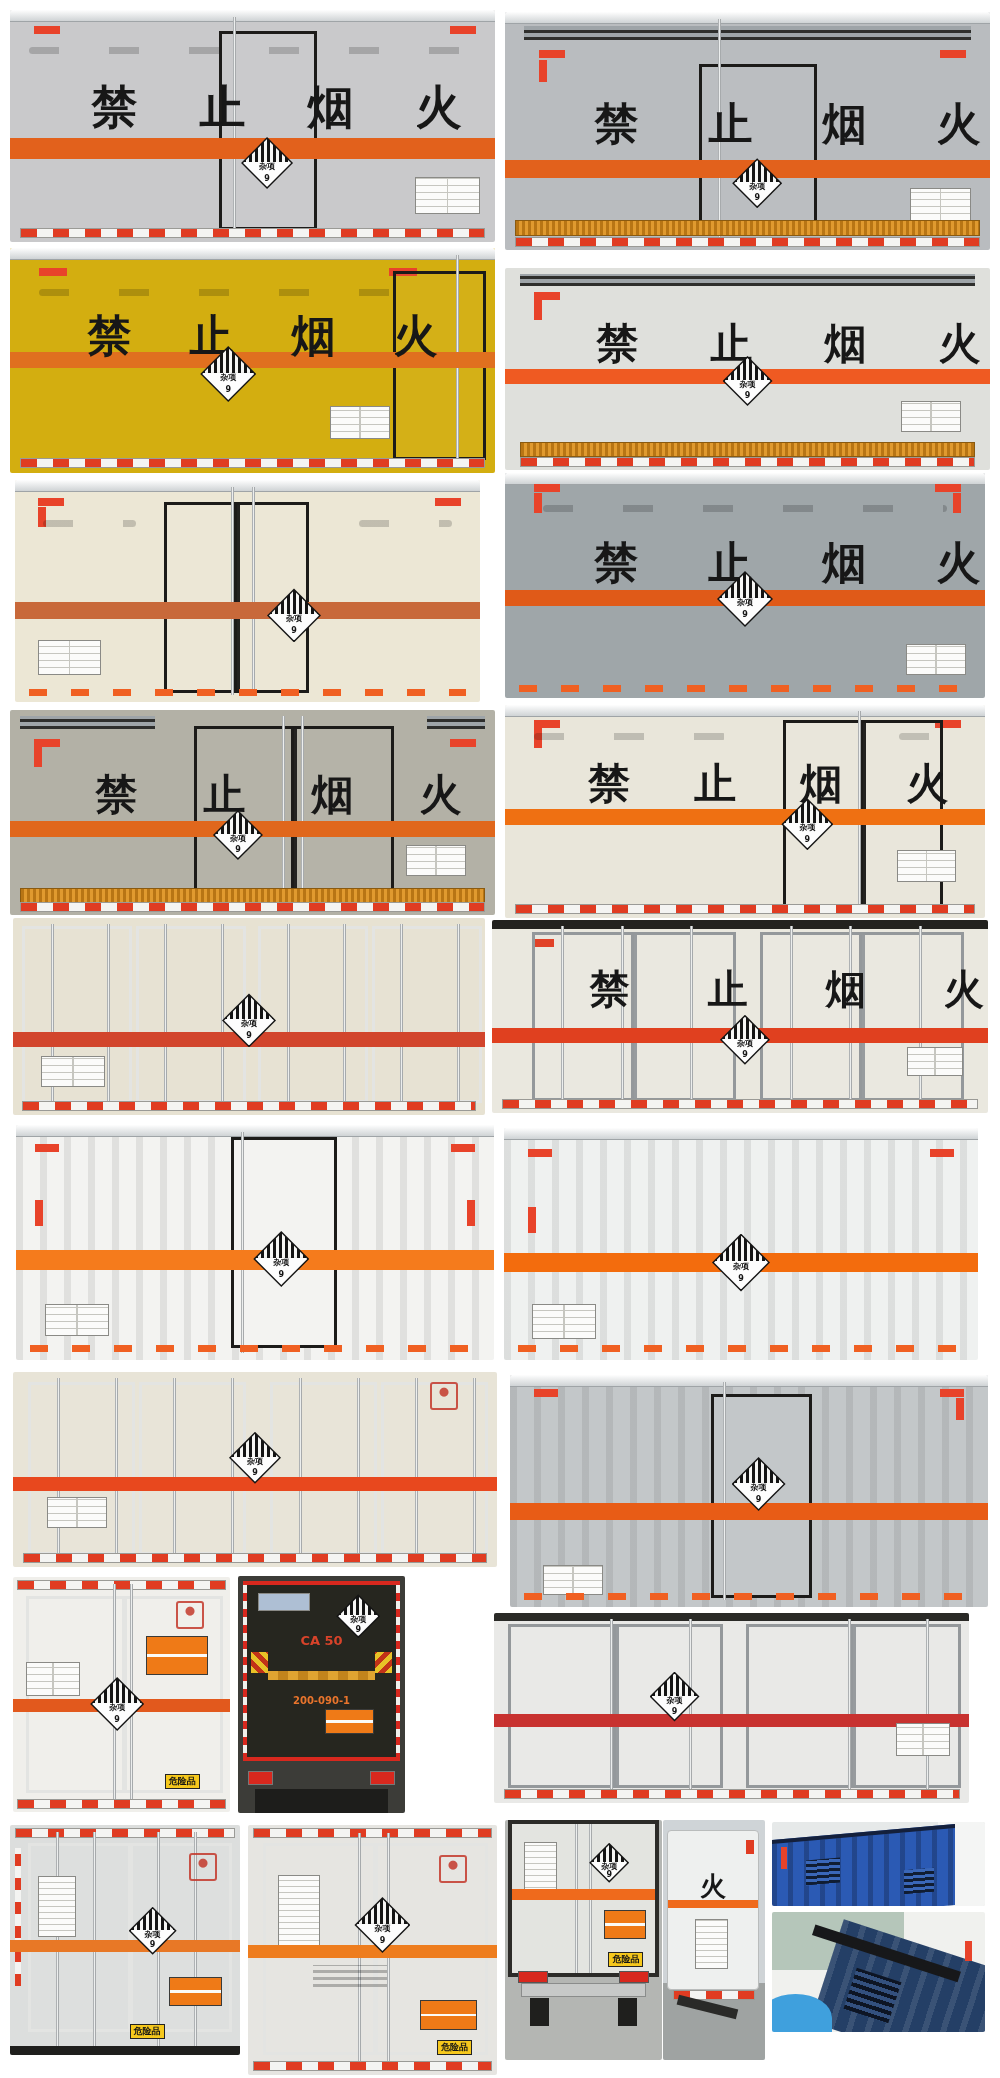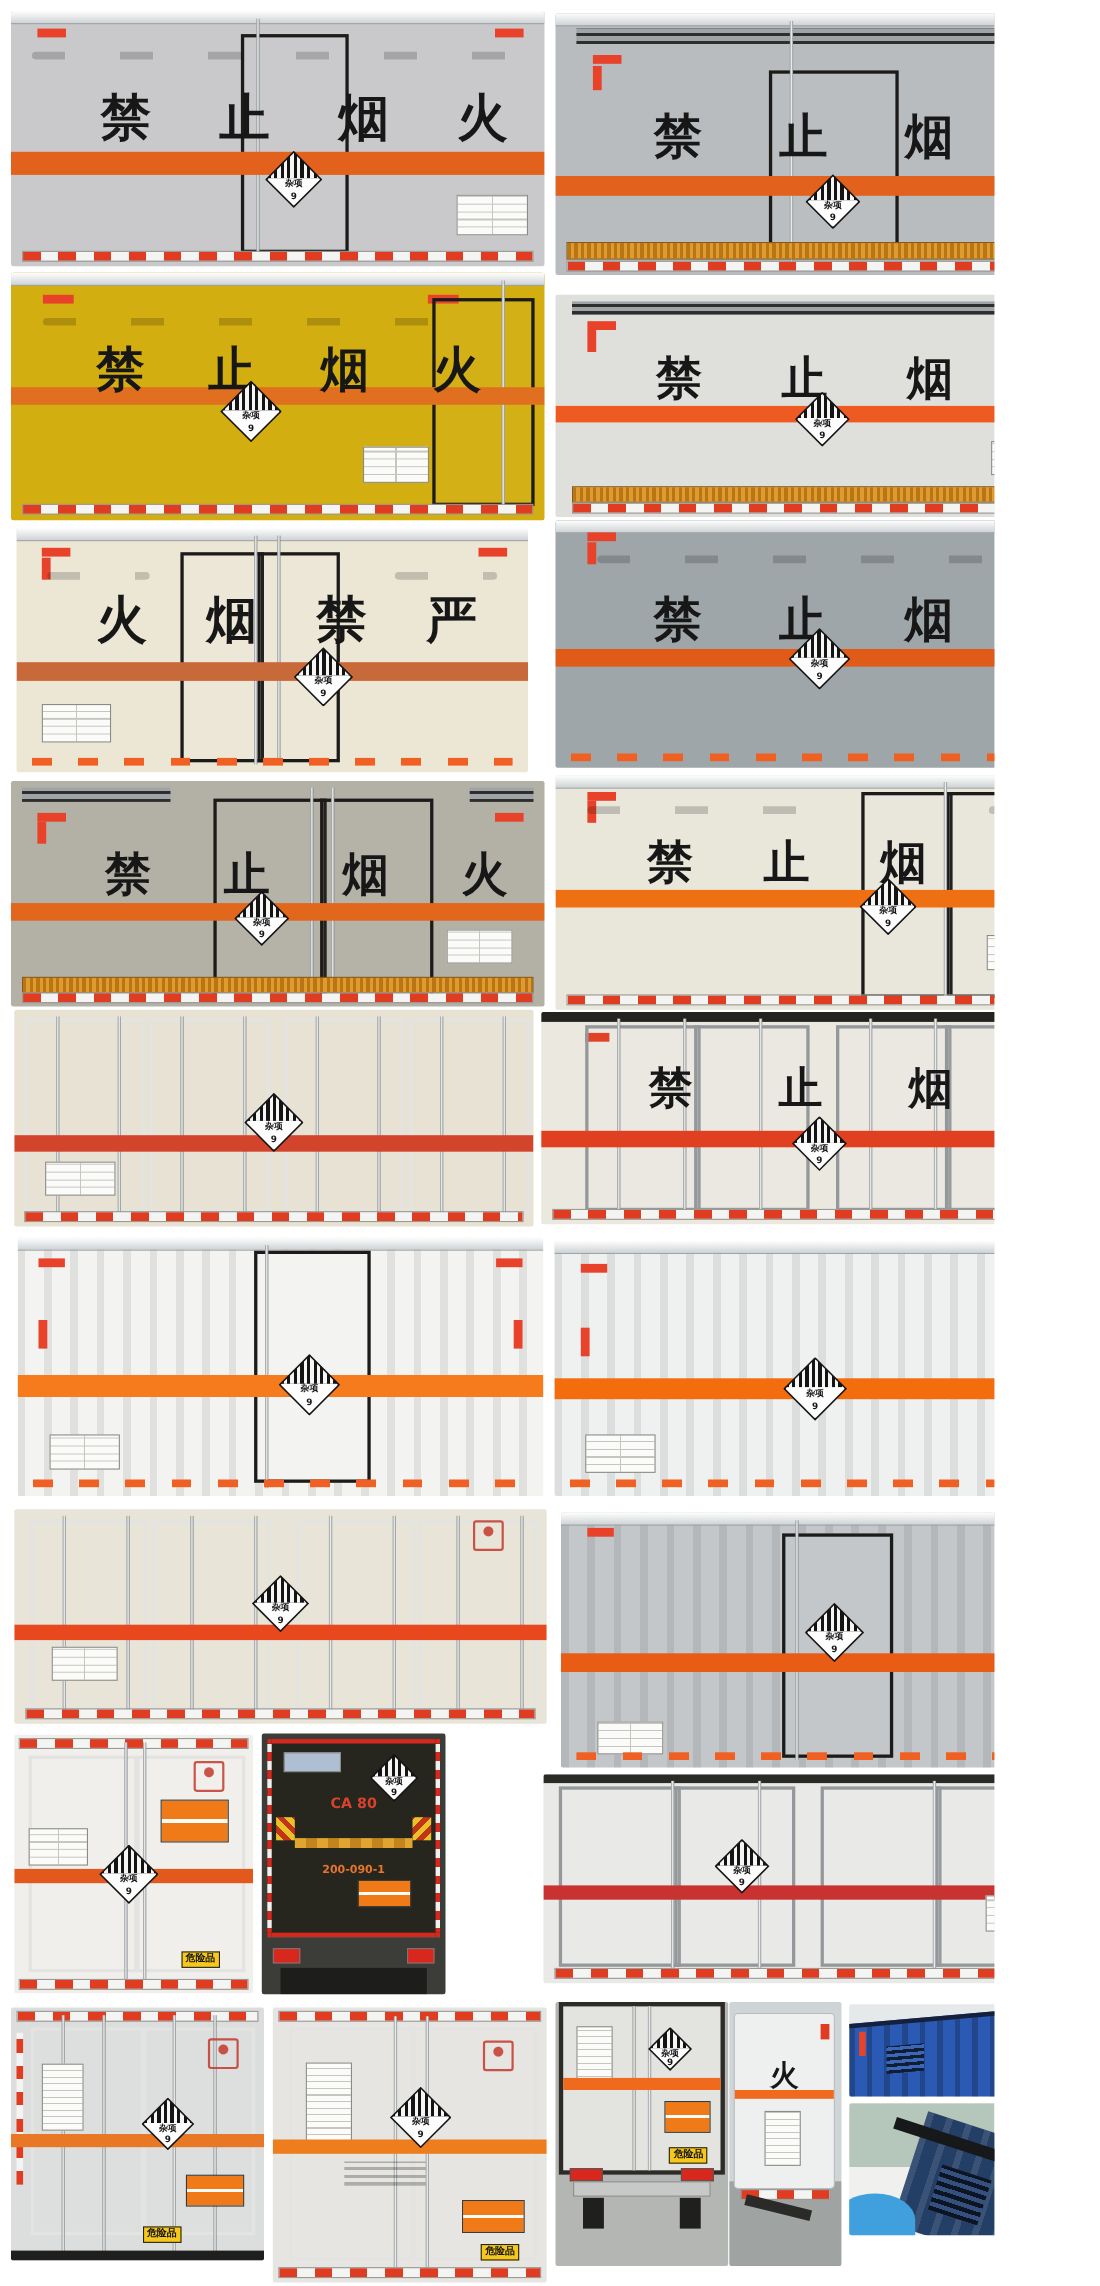--- a/index.html
+++ b/index.html
@@ -1,18 +1,18 @@
 <!DOCTYPE html>
 <html><head>
 <meta charset="utf-8">
 <title>Truck rear photo collage</title>
 <style>
   html,body{margin:0;padding:0;background:#fff;}
   body{font-family:"DejaVu Sans","Liberation Sans",sans-serif;}
-  #canvas{position:relative;width:904px;height:2078px;background:#fff;overflow:hidden;}
+  #canvas{position:relative;width:1000px;height:2078px;background:#fff;overflow:hidden;}
   .ph{position:absolute;background:var(--box,#ddd);overflow:hidden;border-radius:2px;}
   .roof{position:absolute;left:0;right:0;top:0;height:11px;background:linear-gradient(#fefefe,#cfd3d5);border-bottom:1px solid #9fa4a7;}
   .stripe{position:absolute;left:0;right:0;background:var(--stripe,#e86a1c);}
   .txt{position:absolute;left:4%;right:4%;text-align:center;font-weight:700;color:#171717;white-space:nowrap;}
   .door{position:absolute;border:3px solid #1c1b19;background:rgba(255,255,255,0.03);}
   .door.lt{border-color:#e3e4e2;}
   .door.md{border-color:#94989b;}
   .rod{position:absolute;top:3%;bottom:3%;width:3px;background:linear-gradient(90deg,#8f9396,#eceeee 50%,#84888b);}
   .vents{position:absolute;height:7px;border-radius:4px;background:repeating-linear-gradient(90deg,rgba(0,0,0,0.18) 0 30px,transparent 30px 80px);}
   .louver{position:absolute;background:repeating-linear-gradient(0deg,#2e2e2c 0 3px,#9ea4a8 3px 7px);}
@@ -116,21 +116,20 @@
     <div class="cmh" style="left:5%;top:8%;width:26px"></div>
     <div class="cmv" style="left:5%;top:12%;height:20px"></div>
     <div class="cmh" style="right:4%;top:8%;width:26px"></div>
     <div class="vents" style="left:6%;width:20%;top:18%"></div>
     <div class="vents" style="right:6%;width:20%;top:18%"></div>
     <div class="door" style="left:32%;width:15%;top:10%;bottom:4%"></div>
     <div class="door" style="left:47%;width:15%;top:10%;bottom:4%"></div>
     <div class="rod" style="left:46.5%"></div>
     <div class="rod" style="left:51%"></div>
     <div class="stripe" style="top:55%;height:17px"></div>
-    <div class="txt" style="top:24%;font-size:46px;letter-spacing:54px;padding-left:54px">火烟禁严</div>
     <div class="dmd" style="left:60%;top:61%;width:54px">
       <div class="din"></div>
       <div class="dl">杂项</div>
       <div class="dn">9</div>
     </div>
     <div class="plate" style="left:5%;top:72%;width:13%;height:15%"></div>
     <div class="odash" style="left:3%;right:3%;bottom:6px"></div>
   </figure>
 
   <figure class="ph" style="left: 505px; top: 473px; width: 480px; height: 225px; --box: #9fa6a9; --stripe: #e05a18;">
@@ -335,21 +334,21 @@
   </figure>
 
   <figure class="ph" style="left: 238px; top: 1576px; width: 167px; height: 237px; --box: #26261f; background: rgb(60, 60, 56);">
     <div class="bar" style="left:3%;right:3%;top:2%;bottom:22%;background:#26261f;border:4px solid #8c1f16;border-image:repeating-linear-gradient(0deg,#d8281e 0 8px,#f0f0ec 8px 16px) 4"></div>
     <div class="plate2" style="left:12%;top:7%;width:30%;height:7%;background:#aebfd4"></div>
     <div class="dmd" style="left:72%;top:17%;width:44px">
       <div class="din"></div>
       <div class="dl">杂项</div>
       <div class="dn">9</div>
     </div>
-    <div class="txt" style="top:24%;font-size:13px;color:#d8432a;font-weight:700">CA 80</div>
+    <div class="txt" style="top:24%;font-size:13px;color:#d8432a;font-weight:700">CA 50</div>
     <div class="bar" style="left:18%;right:18%;top:40%;height:9px;background:repeating-linear-gradient(90deg,#e0a431 0 10px,#c2841c 10px 20px)"></div>
     <div class="txt" style="top:50%;font-size:10px;color:#e8742c;font-weight:700">200-090-1</div>
     <div class="opl" style="left:52%;top:56%;width:28%;height:10%"></div>
     <div class="bar" style="left:8%;top:32%;width:10%;height:9%;background:repeating-linear-gradient(45deg,#e8c227 0 5px,#c23318 5px 10px)"></div>
     <div class="bar" style="right:8%;top:32%;width:10%;height:9%;background:repeating-linear-gradient(-45deg,#e8c227 0 5px,#c23318 5px 10px)"></div>
     <div class="bar" style="left:6%;bottom:12%;width:14%;height:5%;background:#d8281e;border:1px solid #777"></div>
     <div class="bar" style="right:6%;bottom:12%;width:14%;height:5%;background:#d8281e;border:1px solid #777"></div>
     <div class="bar" style="left:10%;right:10%;bottom:0;height:10%;background:#1d1d1b"></div>
   </figure>
 

